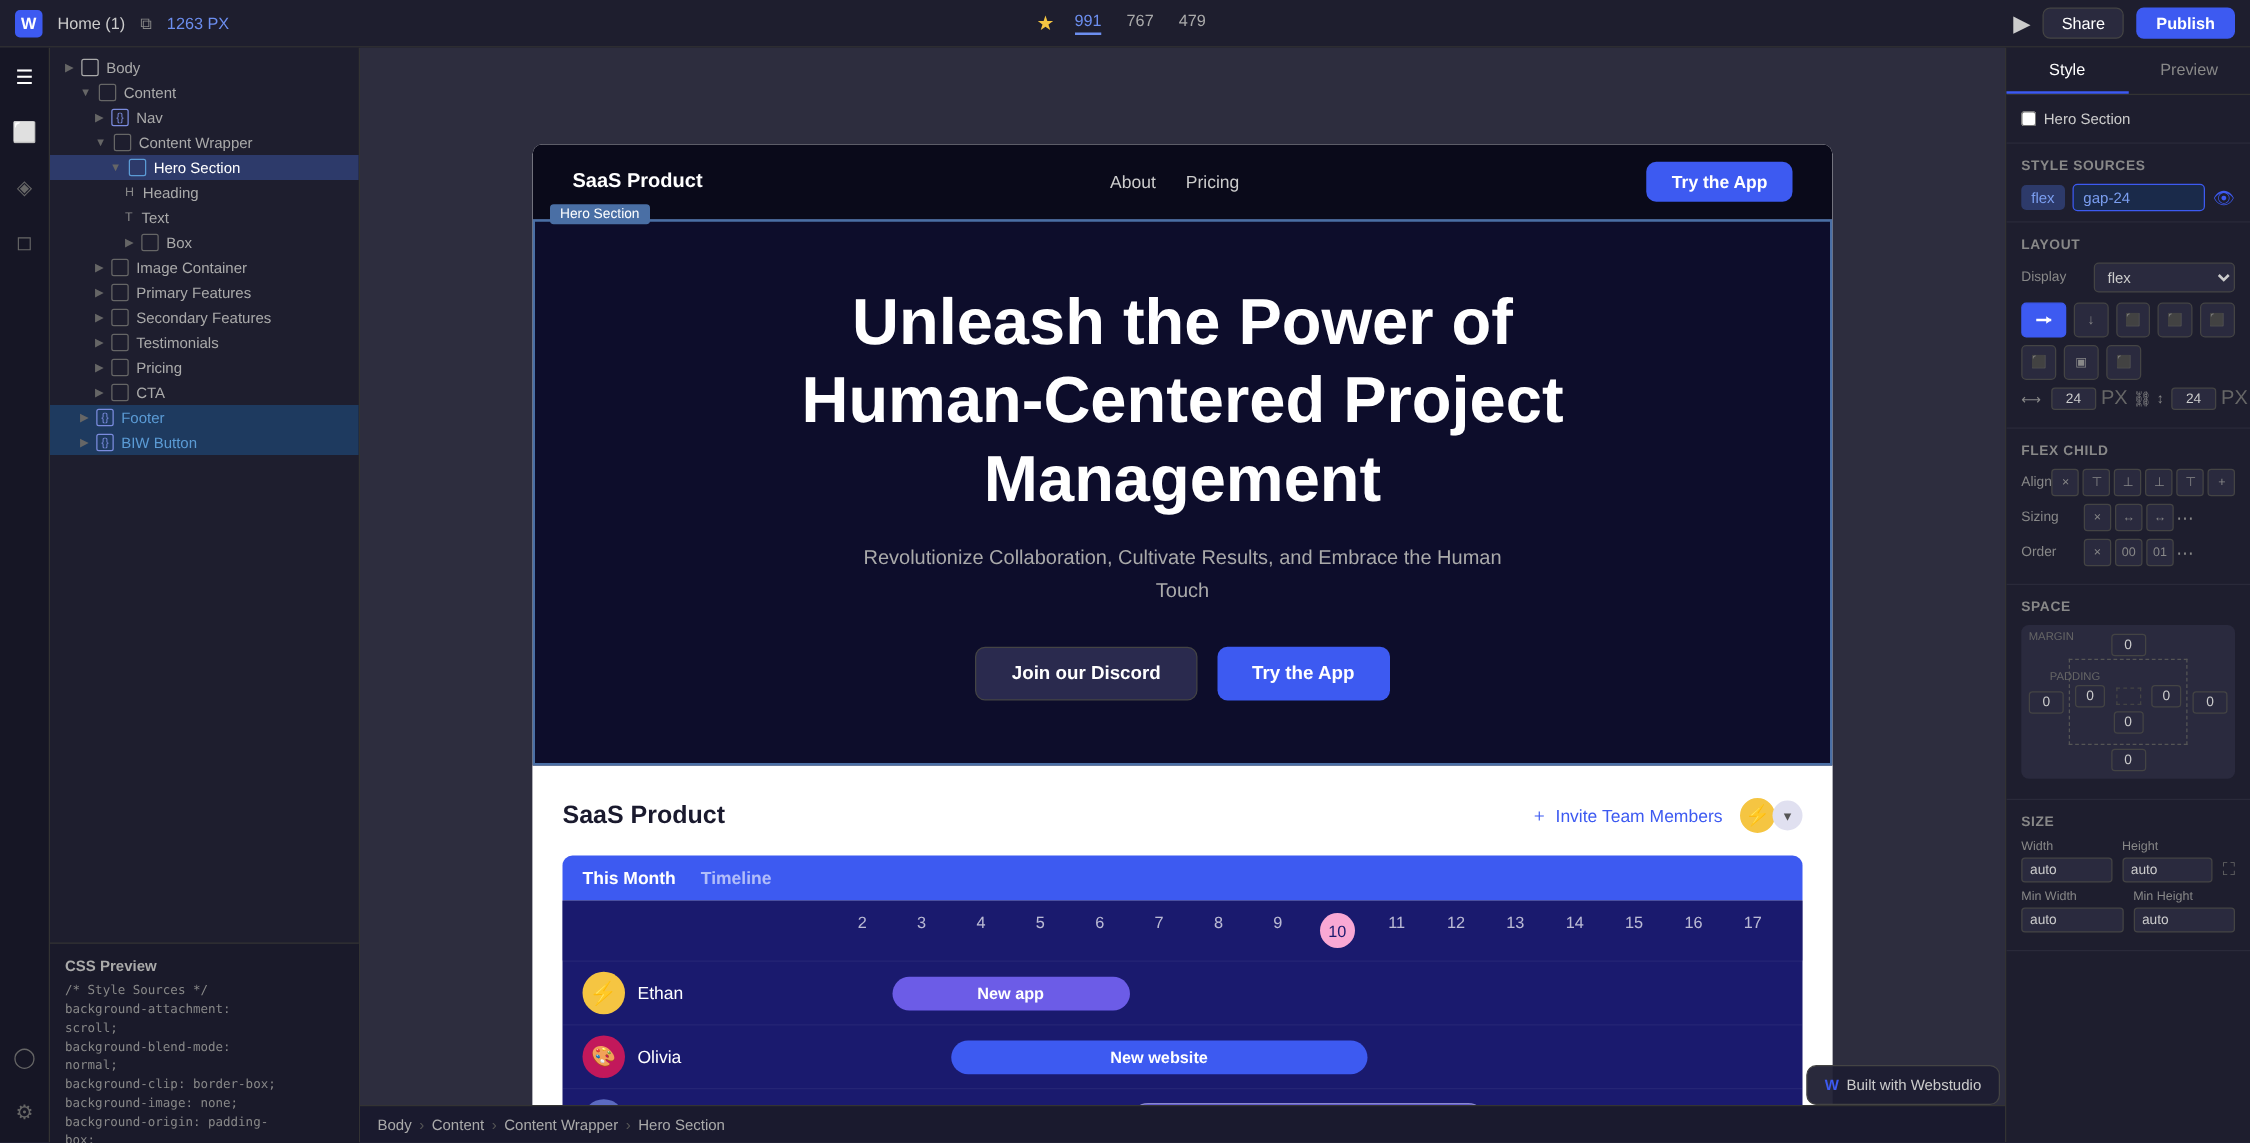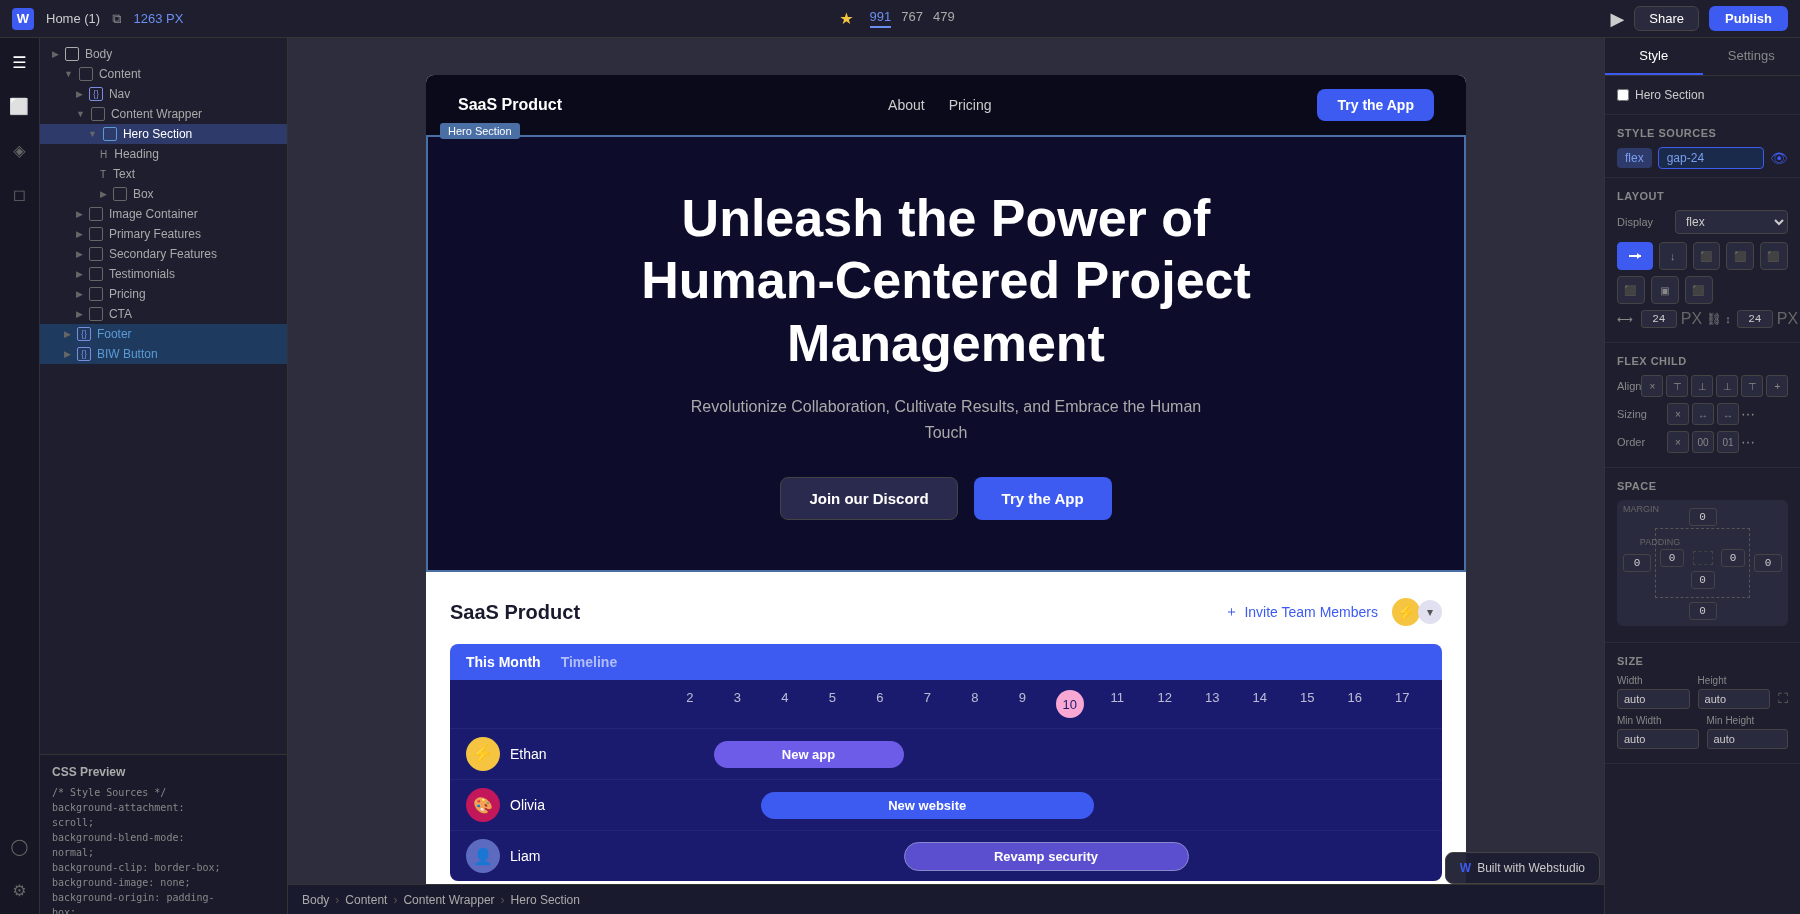--- a/index.html
+++ b/index.html
@@ -17,21 +17,21 @@
       flex-shrink: 0;
     }
     .topbar-left { display: flex; align-items: center; gap: 12px; }
     .topbar-logo { width: 22px; height: 22px; }
     .topbar-home { font-size: 13px; color: #ccc; }
     .topbar-duplicate { color: #888; font-size: 13px; }
     .topbar-px { font-size: 13px; color: #ccc; }
     .topbar-px span { color: #6c8eef; }
     .topbar-center { display: flex; align-items: center; gap: 16px; }
     .topbar-star { color: #f5c542; font-size: 16px; }
-    .topbar-nums { display: flex; gap: 10px; font-size: 13px; color: #aaa; }
+    .topbar-nums { display: flex; gap: 20px; font-size: 13px; color: #aaa; }
     .topbar-num.active { color: #6c8eef; border-bottom: 2px solid #6c8eef; padding-bottom: 2px; }
     .topbar-right { display: flex; align-items: center; gap: 10px; }
     .btn-play { background: none; border: none; color: #ccc; font-size: 18px; cursor: pointer; }
     .btn-share { background: #2a2a3e; border: 1px solid #444; color: #fff; padding: 4px 14px; border-radius: 6px; font-size: 13px; cursor: pointer; }
     .btn-publish { background: #3d5af1; border: none; color: #fff; padding: 5px 16px; border-radius: 6px; font-size: 13px; cursor: pointer; font-weight: 600; }
 
     
     .main-layout {
       display: flex;
       flex: 1;
@@ -92,20 +92,21 @@
       overflow: hidden;
       position: relative;
       display: flex;
       flex-direction: column;
     }
 
     .canvas-scroll {
       flex: 1;
       overflow-y: auto;
       padding: 37px;
+      margin-top: 40px;
     }
 
     
     .website-preview {
       width: 1040px;
       margin: 0 auto;
       background: #fff;
       border-radius: 8px;
       overflow: hidden;
     }
@@ -380,21 +381,20 @@
     .gap-row { display: flex; align-items: center; gap: 4px; margin-bottom: 6px; }
     .gap-input {
       background: #2a2a3e;
       border: 1px solid #444;
       color: #ccc;
       font-size: 11px;
       padding: 2px 4px;
       border-radius: 3px;
       width: 36px;
       text-align: center;
-      font-family: Liberation Mono, monospace;
     }
     .gap-unit { font-size: 16px; color: #666; }
     .gap-link { color: #888; font-size: 12px; }
 
     .flex-child-title { font-size: 11px; color: #888; text-transform: uppercase; letter-spacing: 0.5px; margin-bottom: 8px; font-weight: 600; }
 
     .align-row { display: flex; align-items: center; margin-bottom: 6px; }
     .align-label { font-size: 11px; color: #888; width: 50px; }
     .align-btns { display: flex; gap: 3px; }
     .align-btn {
@@ -747,21 +747,21 @@
       <span class="breadcrumb-sep">›</span>
       <span class="breadcrumb-item">Content Wrapper</span>
       <span class="breadcrumb-sep">›</span>
       <span class="breadcrumb-item">Hero Section</span>
     </div>
   </div>
 
   <div class="right-panel">
     <div class="right-panel-tabs">
       <div class="right-tab active">Style</div>
-      <div class="right-tab">Settings</div>
+      <div class="right-tab">Preview</div>
     </div>
 
     <div class="right-section">
       <div class="hero-check">
         <input type="checkbox" style="">
         <span>Hero Section</span>
       </div>
     </div>
 
     <div class="right-section">

